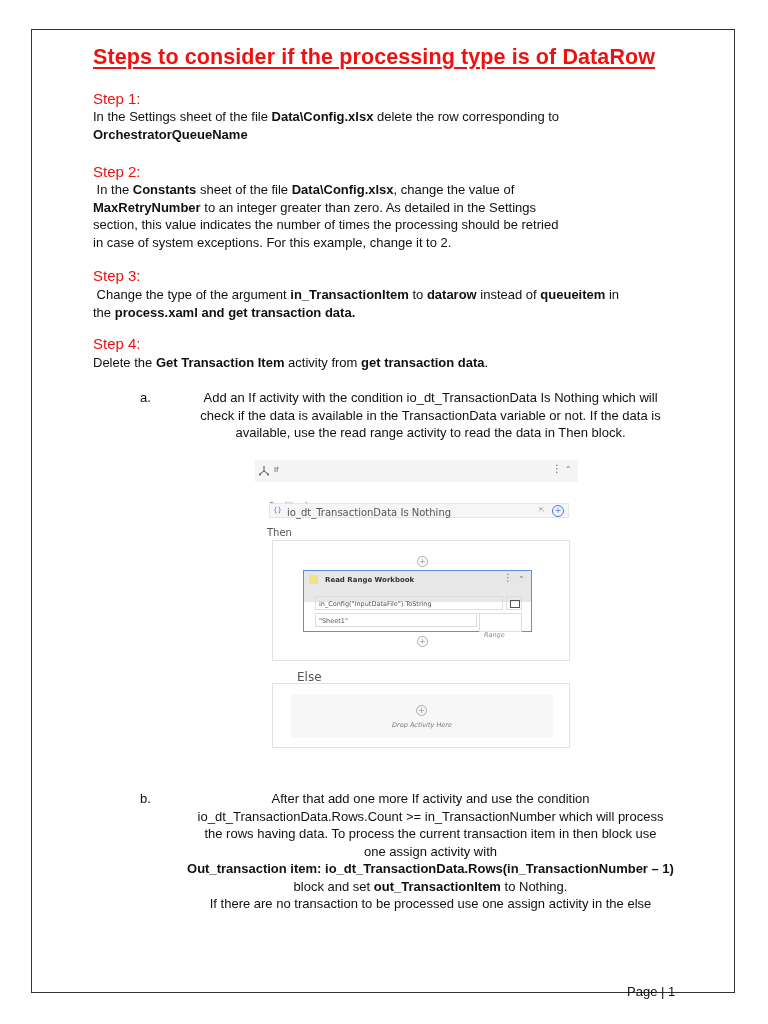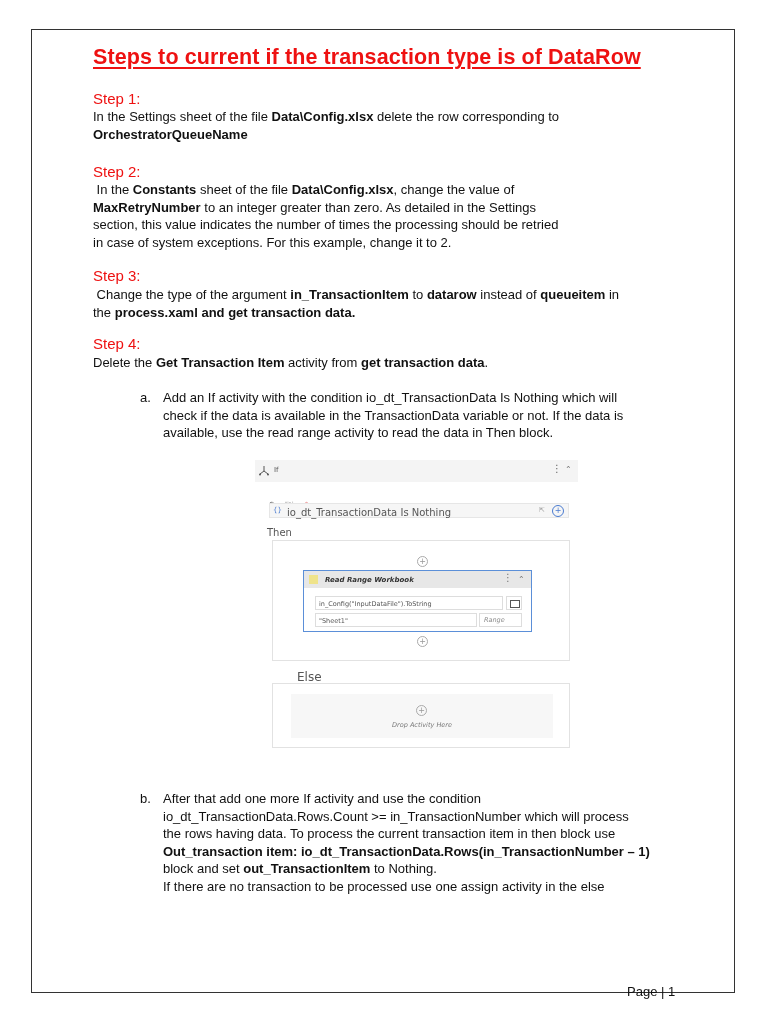--- a/index.html
+++ b/index.html
@@ -8,21 +8,21 @@
   .page-border { position:absolute; left:31px; top:29px; width:704px; height:964px;
                  border:1.5px solid #333; box-sizing:border-box; }
   .title { position:absolute; left:93px; top:45px; font-size:21.5px; font-weight:bold;
            color:#ee1111; text-decoration:underline; text-decoration-thickness:2px;
            text-underline-offset:3px; letter-spacing:0.1px; white-space:nowrap; }
   .step-h { position:absolute; left:93px; font-size:15px; color:#ee1111; }
   .para { position:absolute; left:93px; width:600px; font-size:13px; line-height:17.5px; color:#111; }
   .para b { font-weight:bold; }
   .list-item { position:absolute; left:140px; width:560px; font-size:13px; line-height:17.5px; }
   .list-marker { position:absolute; left:0; top:0; }
-  .list-text { position:absolute; left:23px; top:0; width:535px; }
+  .list-text { position:absolute; left:23px; top:0; width:535px;text-align:center; }
 
   
   .uip { position:absolute; left:255px; top:460px; width:323px; height:292px;
          background:#fff; font-family:"DejaVu Sans", sans-serif; font-size:7px; color:#444; }
   .uip-header { position:absolute; left:0; top:0; width:323px; height:22px; background:#f4f4f4; }
   .uip-if-icon { position:absolute; left:3px; top:6px; width:12px; height:10px; }
   .uip-if-label { position:absolute; left:19px; top:6px; font-size:7px; color:#555; }
   .uip-kebab { position:absolute; left:297px; top:4px; font-size:10px; color:#666; line-height:10px; }
   .uip-collapse { position:absolute; left:310px; top:5px; font-size:8px; color:#777; }
   .uip-cond-label { position:absolute; left:14px; top:41px; font-size:7px; color:#666; }
@@ -34,47 +34,47 @@
   .uip-expand { position:absolute; left:269px; top:2px; font-size:7px; color:#999; }
   .uip-plus-blue { position:absolute; left:282px; top:1px; width:10px; height:10px; border:1px solid #4a7bd0;
                    border-radius:50%; color:#4a7bd0; font-size:8px; line-height:10px; text-align:center; }
   .uip-then-label { position:absolute; left:12px; top:67px; font-size:10px; color:#555; }
   .uip-then-box { position:absolute; left:17px; top:80px; width:298px; height:121px;
                   border:1px solid #e2e2e2; box-sizing:border-box; }
   .uip-plus { position:absolute; width:9px; height:9px; border:1px solid #aaa; border-radius:50%;
               color:#999; font-size:8px; line-height:9px; text-align:center; }
   .rr { position:absolute; left:48px; top:110px; width:229px; height:62px;
         border:1px solid #5b8fd8; box-sizing:border-box; background:#fff; }
-  .rr-header { position:absolute; left:0; top:0; width:227px; height:17px; background:#e7e7e7;font-style:italic; }
+  .rr-header { position:absolute; left:0; top:0; width:227px; height:31px; background:#e7e7e7; }
   .rr-icon { position:absolute; left:5px; top:4px; width:9px; height:9px; background:#efe38a; }
   .rr-title { position:absolute; left:21px; top:5px; font-size:7px; font-weight:bold; color:#333; }
   .rr-kebab { position:absolute; left:199px; top:2px; font-size:10px; color:#777; line-height:10px; }
   .rr-collapse { position:absolute; left:214px; top:4px; font-size:8px; color:#777; }
   .rr-path { position:absolute; left:11px; top:25px; width:188px; height:14px; border:1px solid #ddd;
              box-sizing:border-box; font-size:6.5px; color:#555; padding:3px 0 0 3px; }
   .rr-folder { position:absolute; left:202px; top:25px; width:16px; height:14px; border:1px solid #ddd; box-sizing:border-box; }
   .rr-folder::after { content:""; position:absolute; left:3px; top:3px; width:8px; height:6px; border:1px solid #555; }
   .rr-sheet { position:absolute; left:11px; top:42px; width:162px; height:14px; border:1px solid #ddd;
               box-sizing:border-box; font-size:6.5px; color:#555; padding:3px 0 0 3px; }
   .rr-range { position:absolute; left:175px; top:42px; width:43px; height:14px; border:1px solid #ddd;
-              box-sizing:border-box; font-size:6.5px; color:#888; font-style:italic; padding:2px 0 0 4px; }
+              box-sizing:border-box; font-size:6.5px; color:#888; font-style:italic; padding:17px 0 0 4px; }
   .uip-else-label { position:absolute; left:28px; top:210px; font-size:12px; color:#555;margin-left:14px; }
   .uip-else-box { position:absolute; left:17px; top:223px; width:298px; height:65px;
                   border:1px solid #e2e2e2; box-sizing:border-box; }
   .uip-drop { position:absolute; left:18px; top:10px; width:262px; height:44px; background:#f7f7f7; }
   .uip-drop-text { position:absolute; left:0; top:27px; width:262px; text-align:center;
                    font-size:6.5px; font-style:italic; color:#777; }
   .page-num { position:absolute; left:627px; top:948px; font-size:13px; color:#111;margin-top:36px; }
 </style>
 </head>
 <body>
 
 <div class="page-border"></div>
 
-<div class="title">Steps to current if the transaction type is of DataRow</div>
+<div class="title">Steps to consider if the processing type is of DataRow</div>
 
 <div class="step-h" style="top:90px">Step 1:</div>
 <div class="para" style="top:108px">
     <div style="white-space: pre;"><span>In the Settings sheet of the file </span><b>Data\Config.xlsx</b><span> delete the row corresponding to</span></div>
     <div style="white-space: pre;"><b>OrchestratorQueueName</b></div>
   </div>
 
 <div class="step-h" style="top:163px">Step 2:</div>
 <div class="para" style="top:181px">
     <div style="white-space: pre;"><span> In the </span><b>Constants</b><span> sheet of the file </span><b>Data\Config.xlsx</b><span>, change the value of</span></div>
@@ -146,19 +146,20 @@
     </div>
   </div>
 </div>
 
 <div class="list-item" style="top:790px">
   <span class="list-marker">b.</span>
   <div class="list-text">
       <div style="white-space: pre;"><span>After that add one more If activity and use the condition</span></div>
       <div style="white-space: pre;"><span>io_dt_TransactionData.Rows.Count &gt;= in_TransactionNumber which will process</span></div>
       <div style="white-space: pre;"><span>the rows having data. To process the current transaction item in then block use</span></div>
+      <div style="white-space: pre;"><span>one assign activity with</span></div>
       <div style="white-space: pre;"><b>Out_transaction item: io_dt_TransactionData.Rows(in_TransactionNumber – 1)</b></div>
       <div style="white-space: pre;"><span>block and set </span><b>out_TransactionItem</b><span> to Nothing.</span></div>
       <div style="white-space: pre;"><span>If there are no transaction to be processed use one assign activity in the else</span></div>
     </div>
 </div>
 
 <div class="page-num">Page | 1</div>
 
 </body></html>

